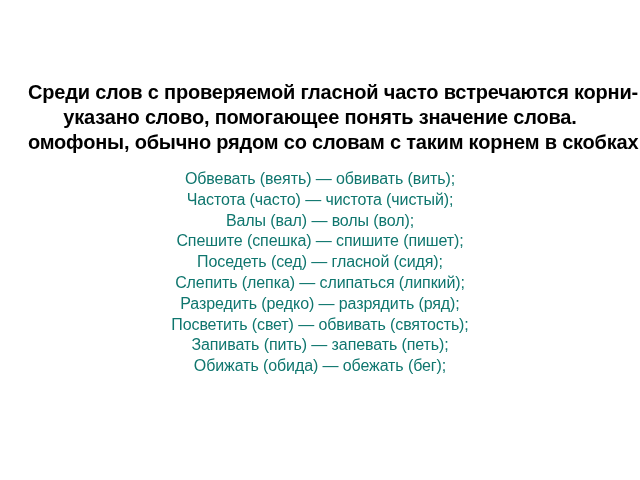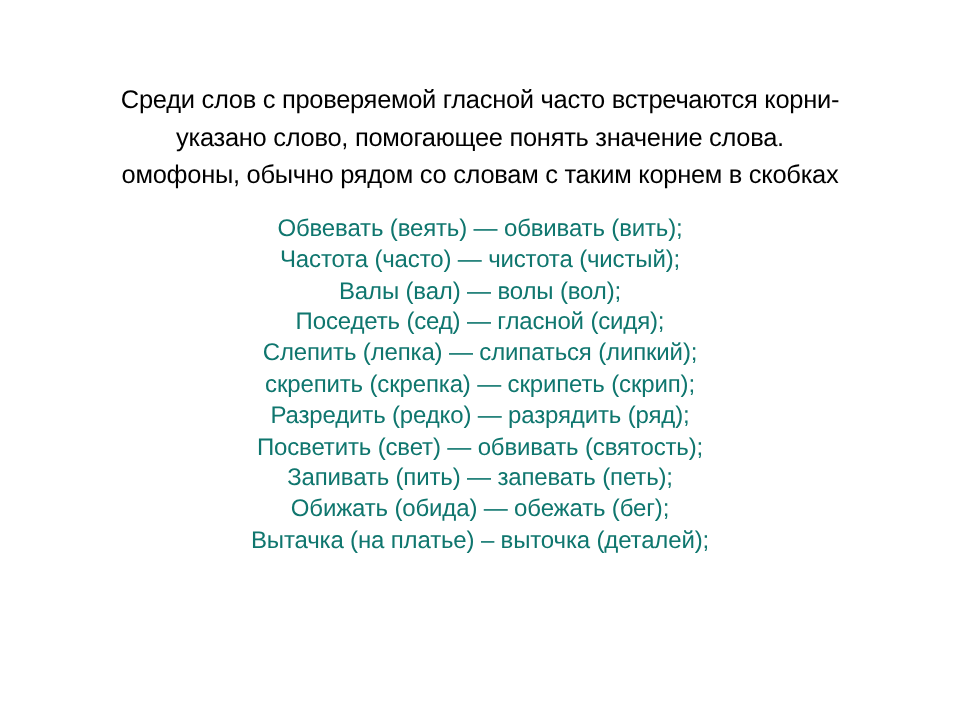--- a/index.html
+++ b/index.html
@@ -9,26 +9,26 @@
   }
   .slide {
     position: relative;
     width: 640px;
     height: 480px;
     background: #ffffff;
     overflow: hidden;
     font-family: "Liberation Sans", sans-serif;
   }
   .title-block {
-    padding-top: 54px;
+    padding-top: 80px;
     width: 584px;
     margin: 0 auto;
     text-align: center;
-    font-weight: normal;
-    font-size: 17px;
+    font-weight: bold;
+    font-size: 20px;
     line-height: 25px;
     color: #000000;
     letter-spacing: -0.2px;
   }
   .pairs-block {
     margin-top: 14px;
     width: 600px;
     margin-left: auto;
     margin-right: auto;
     text-align: center;
@@ -49,23 +49,22 @@
   <div class="title-block">
     <div class="title-line">Среди слов с проверяемой гласной часто встречаются корни-</div>
     <div class="title-line">указано слово, помогающее понять значение слова.</div>
     <div class="title-line">омофоны, обычно рядом со словам с таким корнем в скобках</div>
   </div>
 
   <div class="pairs-block">
     <div class="pair-line">Обвевать (веять) — обвивать (вить);</div>
     <div class="pair-line">Частота (часто) — чистота (чистый);</div>
     <div class="pair-line">Валы (вал) — волы (вол);</div>
+    <div class="pair-line">Спешите (спешка) — спишите (пишет);</div>
     <div class="pair-line">Поседеть (сед) — гласной (сидя);</div>
     <div class="pair-line">Слепить (лепка) — слипаться (липкий);</div>
-    <div class="pair-line">скрепить (скрепка) — скрипеть (скрип);</div>
     <div class="pair-line">Разредить (редко) — разрядить (ряд);</div>
     <div class="pair-line">Посветить (свет) — обвивать (святость);</div>
     <div class="pair-line">Запивать (пить) — запевать (петь);</div>
     <div class="pair-line">Обижать (обида) — обежать (бег);</div>
-    <div class="pair-line">Вытачка (на платье) – выточка (деталей);</div>
   </div>
 
 </div>
 
 </body></html>

